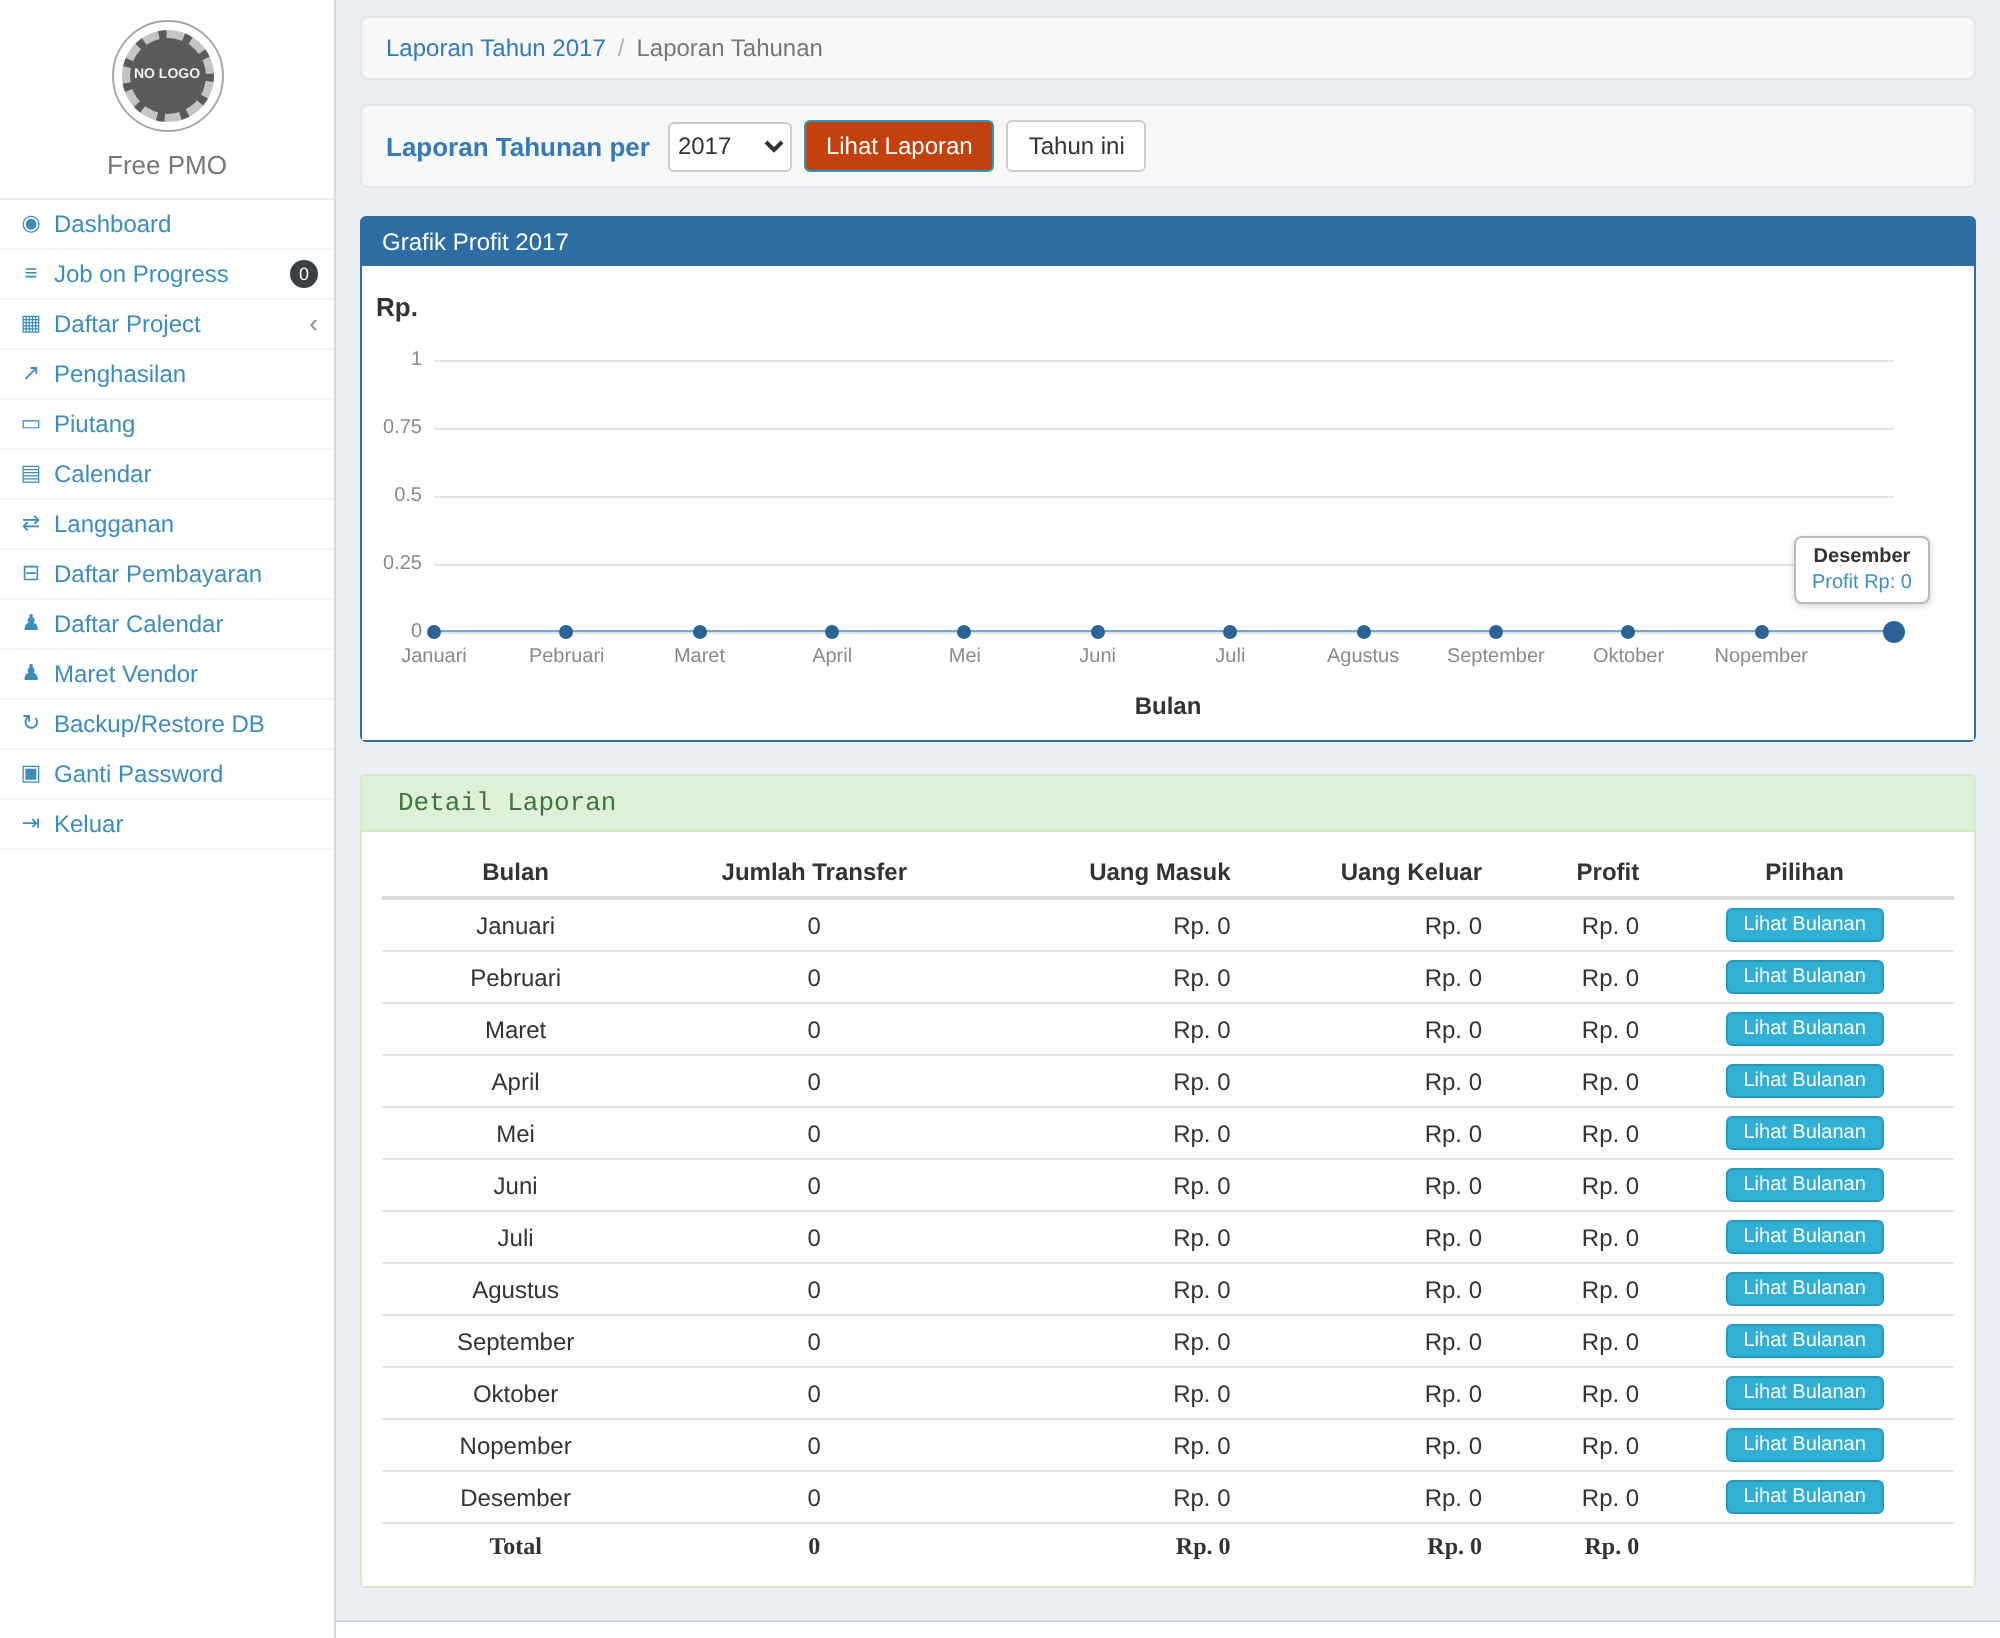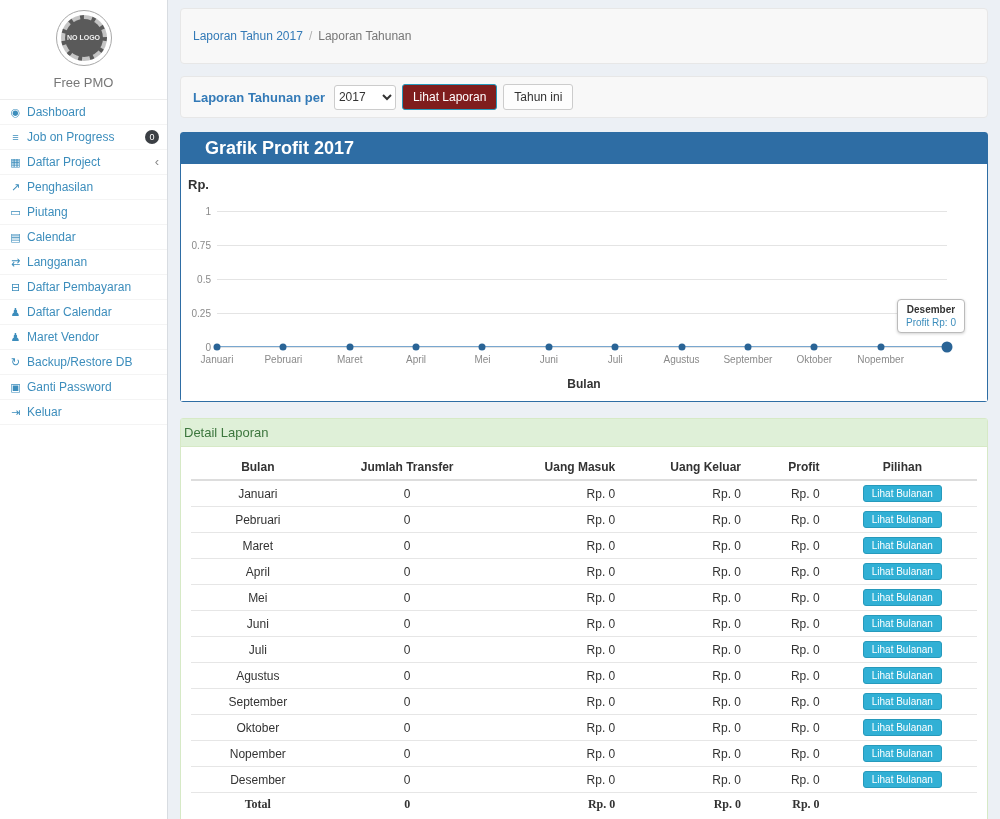--- a/index.html
+++ b/index.html
@@ -25,37 +25,37 @@
     color: #3c8dbc; cursor: pointer; font-size: 12px; line-height: 14px; }
   .mi-icon { width: 15px; margin-right: 4px; font-size: 11px; text-align: center; flex-shrink: 0; }
   .mi-label { flex: 1; white-space: nowrap; overflow: hidden; }
   .mi-badge { background: #3b3f44; color: #fff; font-size: 9px; min-width: 14px; height: 14px;
     line-height: 14px; border-radius: 8px; text-align: center; padding: 0 3px; }
   .mi-chevron { color: #8a8a8a; font-size: 13px; line-height: 12px; }
 
   
   .content { flex: 1; padding: 8px 12px 0; display: flex; flex-direction: column; }
   .breadcrumb-box { background: #f8f8f8; border: 1px solid #e7e7e7; border-radius: 4px;
-    padding: 20px 12px; margin-bottom: 12px; color: #777; }
+    padding: 8px 12px; margin-bottom: 12px; color: #777; }
   .breadcrumb-link { color: #337ab7; text-decoration: none; cursor: pointer; }
   .breadcrumb-sep { margin: 0 6px; color: #b0b0b0; }
 
   .filter-box { background: #f8f8f8; border: 1px solid #e7e7e7; border-radius: 4px;
     padding: 7px 12px; margin-bottom: 14px; display: flex; align-items: center; gap: 6px; }
   .filter-label { color: #337ab7; font-weight: bold; font-size: 13px; margin-right: 3px; text-align: center; }
   .year-select { height: 25px; font-size: 12px; border: 1px solid #ccc; border-radius: 3px;
     background: #fff; width: 62px; color: #333; font-family: inherit; }
   .btn { border-radius: 3px; font-size: 12px; padding: 5px 10px; cursor: pointer;
     border: 1px solid transparent; font-family: inherit; line-height: 14px; }
-  .btn-info { background: #7f1d1d; border-color: #269abc; color: #fff; }
+  .btn-info { background: #c2410c; border-color: #269abc; color: #fff; }
   .btn-default { background: #fdfdfd; border-color: #ccc; color: #333; }
 
   .panel { border-radius: 3px; background: #fff; margin-bottom: 16px; }
   .chart-panel { border: 1px solid #2e6da4; }
-  .chart-header { background: #2e6da4; color: #fff; padding: 5px 24px; font-size: 18px; font-weight: bold; }
+  .chart-header { background: #2e6da4; color: #fff; padding: 5px 10px; font-size: 12px; }
   .chart-body { position: relative; height: 237px; background: #fff; }
   .axis-title-y { position: absolute; left: 7px; top: 13px; font-weight: bold; font-size: 13px; color: #333; }
   .plot { position: absolute; left: 36px; right: 40px; top: 47px; height: 136px; }
   .gridline { position: absolute; left: 0; right: 0; height: 1px; background: #e4e4e4; }
   .ytick { position: absolute; left: -33px; width: 27px; text-align: right; font-size: 10px;
     color: #8a8a8a; transform: translateY(-50%); }
   .series-line { position: absolute; left: 0; right: 0; bottom: 0; height: 1px; background: #79a7cf; }
   .dot { position: absolute; width: 7px; height: 7px; border-radius: 50%; background: #2a6496;
     transform: translate(-50%, -50%); cursor: pointer; }
   .dot-active { width: 11px; height: 11px; }
@@ -63,22 +63,22 @@
     font-size: 10px; color: #8a8a8a; white-space: nowrap; }
   .axis-title-x { position: absolute; left: 0; right: 0; top: 213px; text-align: center;
     font-weight: bold; font-size: 12px; color: #333; }
   .chart-tooltip { position: absolute; right: 22px; top: 135px; background: #fff;
     border: 1px solid #bbb; border-radius: 4px; padding: 4px 8px; text-align: center;
     box-shadow: 0 1px 3px rgba(0,0,0,0.18); }
   .tt-title { font-weight: bold; font-size: 10px; color: #333; }
   .tt-value { font-size: 10px; color: #3c8dbc; margin-top: 2px; }
 
   .detail-panel { border: 1px solid #d6e9c6; }
-  .detail-header { background: #dff0d8; color: #3c763d; padding: 6px 3px; font-size: 13px;
-    border-bottom: 1px solid #d6e9c6; }
+  .detail-header { background: #dff0d8; color: #3c763d; padding: 6px 18px; font-size: 13px;
+    border-bottom: 1px solid #d6e9c6; font-family: Liberation Mono, monospace; }
   .detail-body { padding: 8px 10px; background: #fff; }
   table { width: 100%; border-collapse: collapse; font-size: 12px; }
   th { font-weight: bold; padding: 5px 8px; border-bottom: 2px solid #ddd; }
   td { padding: 4px 8px; border-bottom: 1px solid #e6e6e6; }
   .c-center { text-align: center; }
   .c-right { text-align: right; }
   .btn-xs-info { background: #31b0d5; border: 1px solid #269abc; color: #fff; font-size: 10px;
     padding: 2px 8px; border-radius: 3px; cursor: pointer; font-family: inherit; }
   .total-row td { font-weight: bold; border-bottom: none; font-family: Liberation Serif, serif; }
 

